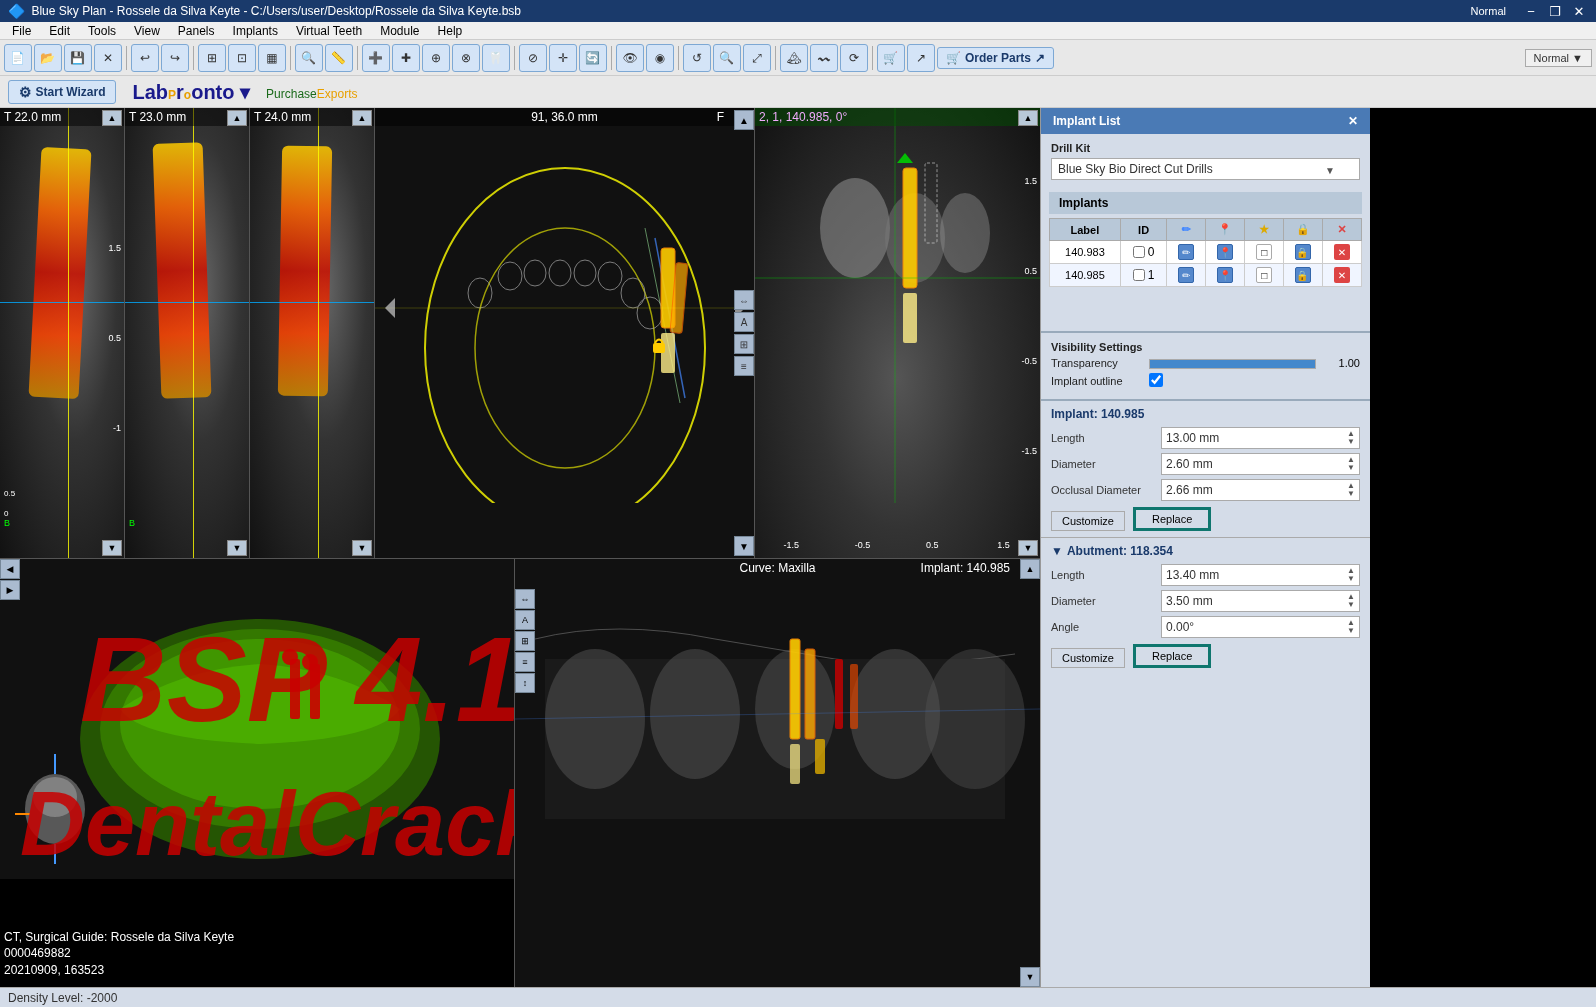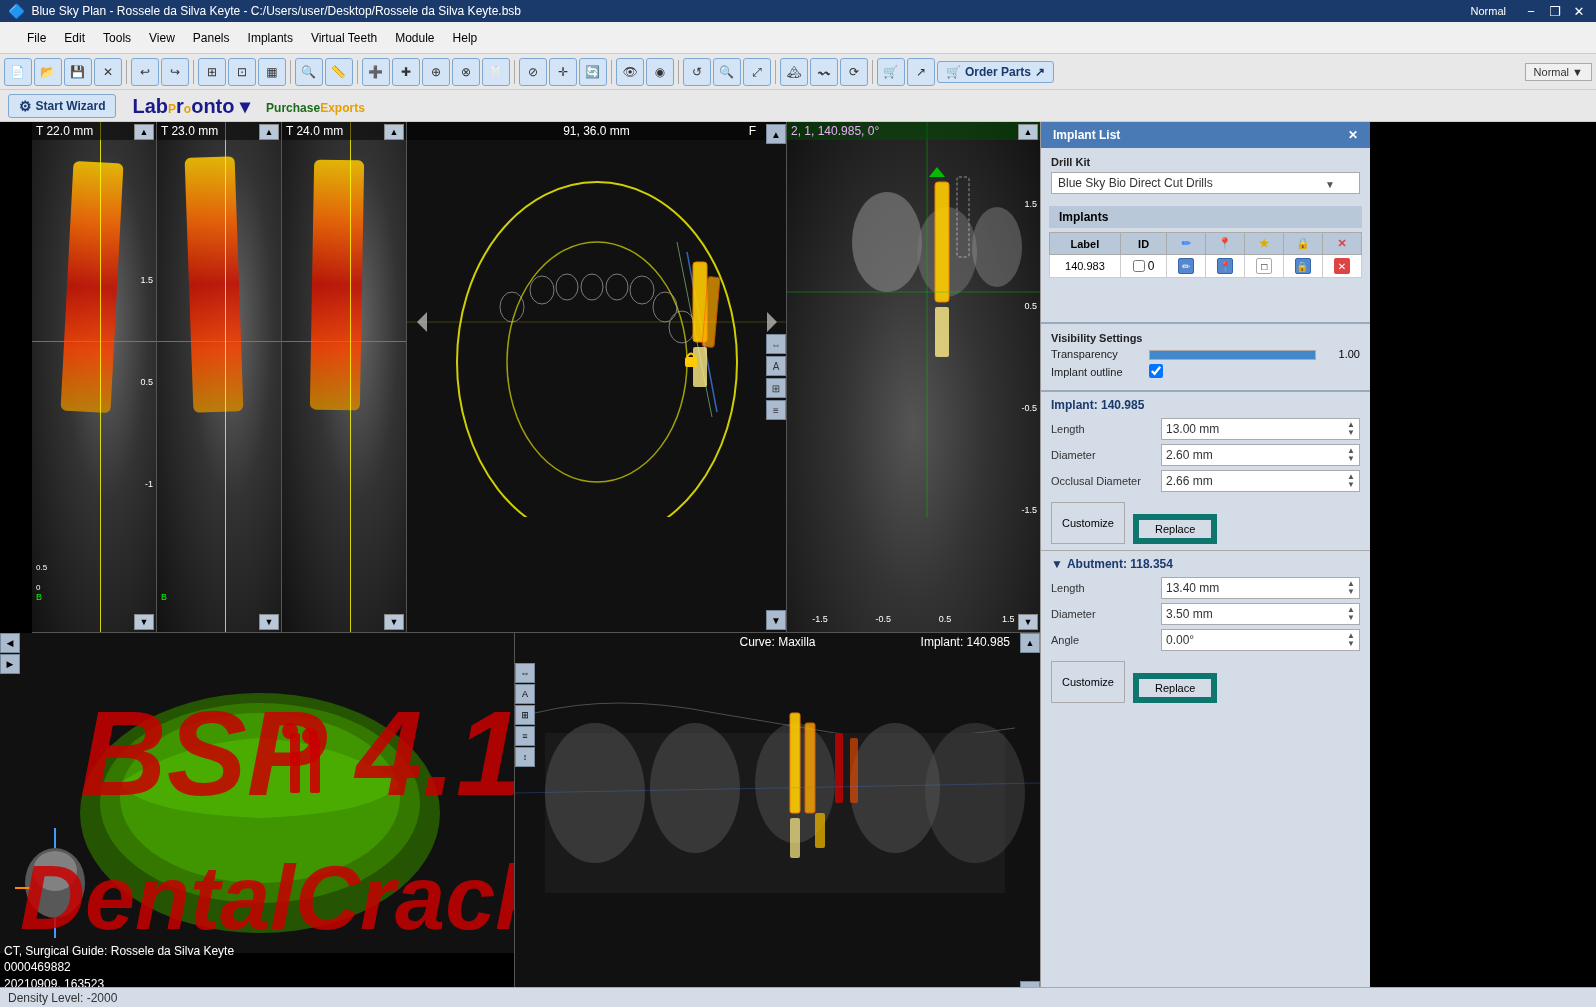--- a/index.html
+++ b/index.html
@@ -16,24 +16,24 @@
       font-size: 11px;
       justify-content: space-between;
     }
     #title-bar-left { display: flex; align-items: center; gap: 6px; }
     #title-bar-controls { display: flex; gap: 6px; align-items: center; }
     .title-btn { color: white; font-size: 13px; cursor: pointer; width: 18px; text-align: center; }
 
     
     #menu-bar {
       background: #f0f0f0;
-      height: 32px;
+      height: 18px;
       display: flex;
       align-items: center;
-      padding: 0 19px;
+      padding: 0 4px;
       border-bottom: 1px solid #ccc;
       gap: 2px;
     }
     .menu-item {
       padding: 2px 8px;
       cursor: pointer;
       font-size: 12px;
       color: #000;
     }
 
@@ -90,44 +90,43 @@
       border-bottom: 1px solid #ccc;
     }
     #start-wizard-btn {
       display: flex; align-items: center; gap: 4px;
       background: #d4e4f7; border: 1px solid #7da8d4;
       border-radius: 3px; padding: 3px 10px; cursor: pointer;
       font-size: 12px; font-weight: bold; color: #1a3a6b;
     }
     #lab-pronto { font-size: 20px; color: #1a1a8c; font-weight: bold; }
     #lab-pronto span { color: #e8a000; }
-    #purchase-exports { font-size: 20px; color: #1a6a1a; font-weight: bold; }
+    #purchase-exports { font-size: 20px; color: #1a6a1a; font-weight: normal; }
     #purchase-exports span { color: #e8a000; }
 
     
     #main-content {
       display: flex;
       height: calc(1007px - 22px - 22px - 36px - 32px);
       background: #000;
     }
 
     
     #left-panel {
       width: 1040px;
       height: 100%;
       display: flex;
       flex-direction: column;
     }
 
     
     #top-views {
       display: flex;
-      height: 511px;
+      height: 451px;
       border-bottom: 1px solid #555;
-      margin-left: 32px;
     }
 
     
     .ct-view {
       position: relative;
       overflow: hidden;
       border-right: 1px solid #555;
     }
     .ct-view-top-bar {
       position: absolute; top: 0; left: 0; right: 0;
@@ -229,22 +228,22 @@
       padding: 2px 4px; font-size: 11px; color: #333;
       display: flex; justify-content: space-between; align-items: center;
     }
     .spin-arrows { display: flex; flex-direction: column; }
     .spin-arrow { font-size: 8px; color: #555; cursor: pointer; line-height: 1; }
     .customize-btn {
       background: #d4dce8; border: 1px solid #aaa; padding: 3px 10px;
       font-size: 11px; cursor: pointer; margin-top: 4px;
     }
     .replace-btn {
-      background: #d4dce8; border: 6px solid #0f766e; padding: 3px 16px;
-      font-size: 11px; cursor: pointer; margin-top: 16px; margin-left: 4px;
+      background: #d4dce8; border: 3px solid #0f766e; padding: 3px 16px;
+      font-size: 11px; cursor: pointer; margin-top: 0; margin-left: 4px;
     }
 
     
     #abutment-section { padding: 6px 10px; border-top: 1px solid #aaa; }
     .collapse-header {
       display: flex; align-items: center; gap: 4px;
       font-size: 12px; font-weight: bold; color: #1a3a6b;
       cursor: pointer; margin-bottom: 6px;
     }
     .crosshair-h {
@@ -728,20 +727,34 @@
                 <input type="checkbox" class="checkbox-small" style="">
                 <span>0</span>
               </label>
             </td>
             <td><span class="icon-btn-sm btn-blue">✏</span></td>
             <td><span class="icon-btn-sm btn-blue">📍</span></td>
             <td><span class="icon-btn-sm btn-white">□</span></td>
             <td><span class="icon-btn-sm btn-blue">🔒</span></td>
             <td><span class="icon-btn-sm btn-red">✕</span></td>
           </tr>
+          <tr>
+            <td>140.985</td>
+            <td>
+              <label style="display:flex;align-items:center;gap:3px;justify-content:center;">
+                <input type="checkbox" class="checkbox-small" style="">
+                <span>1</span>
+              </label>
+            </td>
+            <td><span class="icon-btn-sm btn-blue">✏</span></td>
+            <td><span class="icon-btn-sm btn-blue">📍</span></td>
+            <td><span class="icon-btn-sm btn-white">□</span></td>
+            <td><span class="icon-btn-sm btn-blue">🔒</span></td>
+            <td><span class="icon-btn-sm btn-red">✕</span></td>
+          </tr>
         </tbody>
       </table>
     </div>
 
     <div style="height: 40px;"></div>
 
     <div id="visibility-section">
       <div class="panel-label">Visibility Settings</div>
       <div class="visibility-row">
         <span class="vis-label">Transparency</span>

